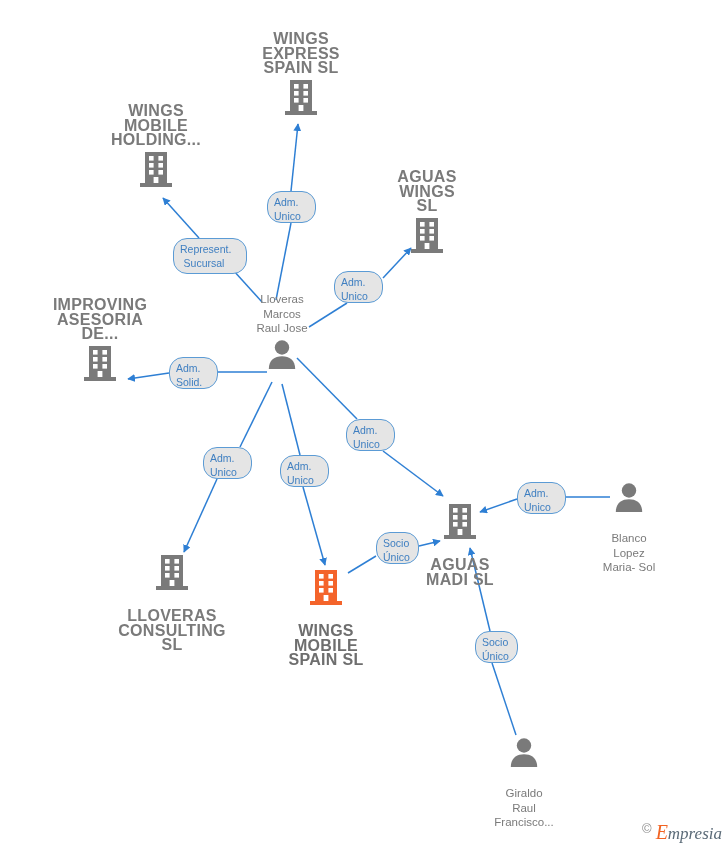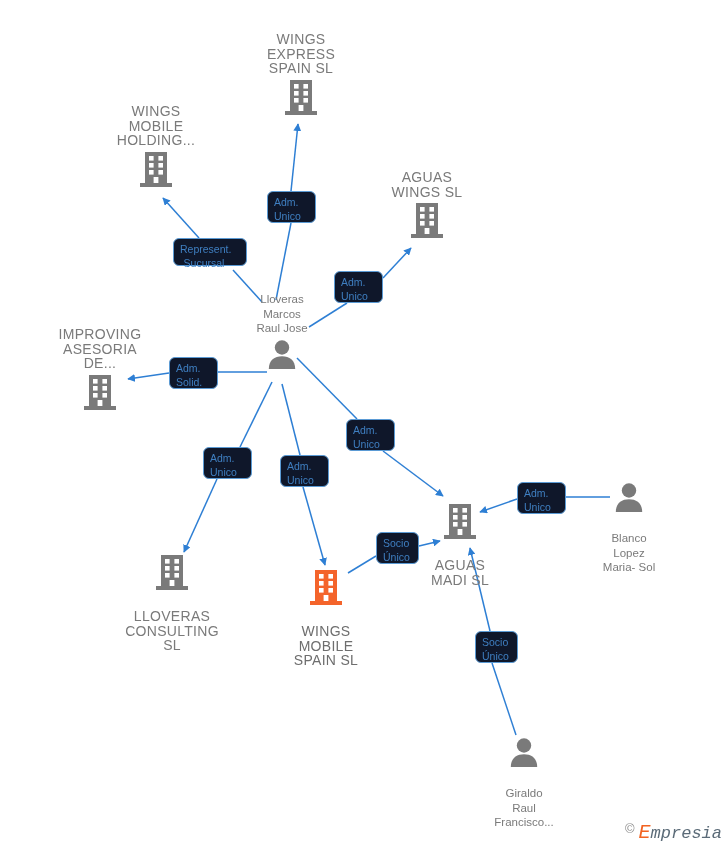--- a/index.html
+++ b/index.html
@@ -10,53 +10,53 @@
     position:relative;
     overflow:hidden;
   }
   #canvas{position:absolute;left:0;top:0;width:728px;height:850px;}
   svg#wires{position:absolute;left:0;top:0;width:728px;height:850px;pointer-events:none;}
 
   
   .node{position:absolute;display:flex;flex-direction:column;align-items:center;}
   .node .icon{display:block;}
   .node .caption{
-    font-size:14px;line-height:14.6px;color:#7a7a7a;
+    font-size:16px;line-height:14.6px;color:#7a7a7a;
     text-align:center;letter-spacing:.3px;white-space:pre-line;
-    font-weight:normal;
+    font-weight:bold;
   }
   .node.person .caption{font-weight:normal;font-size:11.5px;color:#7a7a7a;letter-spacing:0;}
   .node.highlight .caption{color:#6e6e6e;}
   .cap-above .caption{order:-1;margin-bottom:2px;}
   .cap-below .caption{margin-top:14px;}
 
   
   .elabel{
     position:absolute;
-    background:#0f172a;
+    background:#e5e5e5;
     border:1.6px solid #5b9bd5;
-    border-radius:6px;
+    border-radius:14px;
     color:#3f7fc1;
     font-size:10.5px;
     line-height:13.5px;
     text-align:center;
     padding:4px 18px 4px 6px;
     box-sizing:border-box;
     white-space:pre-line;
     font-family:"Liberation Sans","DejaVu Sans",sans-serif;
   }
 
   
   #watermark{
     position:absolute;right:6px;bottom:6px;
     display:flex;align-items:center;gap:4px;
     font-size:15px;
   }
   #watermark .c{color:#8d8d8d;font-size:13px;}
-  #watermark .brand{font-family:Liberation Mono, monospace;font-style:italic;font-size:17px;color:#5b6b78;margin-top:8px;}
+  #watermark .brand{font-family:Liberation Serif, serif;font-style:italic;font-size:17px;color:#5b6b78;margin-top:8px;}
   #watermark .brand .e{color:#f26322;font-size:20px;}
 </style>
 </head>
 <body>
 
 <div id="canvas">
 
   <svg id="wires" viewBox="0 0 728 850">
     <defs>
       <marker id="arrow" viewBox="0 0 10 10" refX="9" refY="5" markerWidth="5.2" markerHeight="5.2" orient="auto-start-reverse">
@@ -164,21 +164,21 @@
 Marcos
 Raul Jose</div>
     <span class="icon">
       <svg width="32" height="32" viewBox="0 0 32 32">
         <circle cx="16" cy="9.5" r="7.2" fill="#7a7a7a"></circle>
         <path d="M 2.8 31 C 2.8 22 8.6 18.2 16 18.2 C 23.4 18.2 29.2 22 29.2 31 Z" fill="#7a7a7a"></path>
       </svg>
     </span>
   </div>
 
-  <div class="node cap-above" style="left:55px;top:327px;width:90px;">
+  <div class="node cap-above" style="left:55px;top:298px;width:90px;">
     <div class="caption">IMPROVING
 ASESORIA
 DE...</div>
     <span class="icon">
       <svg width="34" height="38" viewBox="0 0 34 38">
         <rect x="6" y="2" width="22" height="31" fill="#7a7a7a"></rect>
         <rect x="1" y="33" width="32" height="4" fill="#7a7a7a"></rect>
         <g fill="#ffffff">
           <rect x="10" y="6" width="4.6" height="4.6"></rect>
             <rect x="19.4" y="6" width="4.6" height="4.6"></rect>
@@ -274,21 +274,21 @@
       </svg>
     </span>
     <div class="caption">Giraldo
 Raul
 Francisco...</div>
   </div>
 
   <div class="elabel" style="left:267px;top:191px;width:49px;height:32px;">Adm.
 Unico</div>
 
-  <div class="elabel" style="left:173px;top:238px;width:74px;height:28px;">Represent.
+  <div class="elabel" style="left:173px;top:238px;width:74px;height:36px;">Represent.
 Sucursal</div>
 
   <div class="elabel" style="left:334px;top:271px;width:49px;height:32px;">Adm.
 Unico</div>
 
   <div class="elabel" style="left:169px;top:357px;width:49px;height:32px;">Adm.
 Solid.</div>
 
   <div class="elabel" style="left:346px;top:419px;width:49px;height:32px;">Adm.
 Unico</div>

